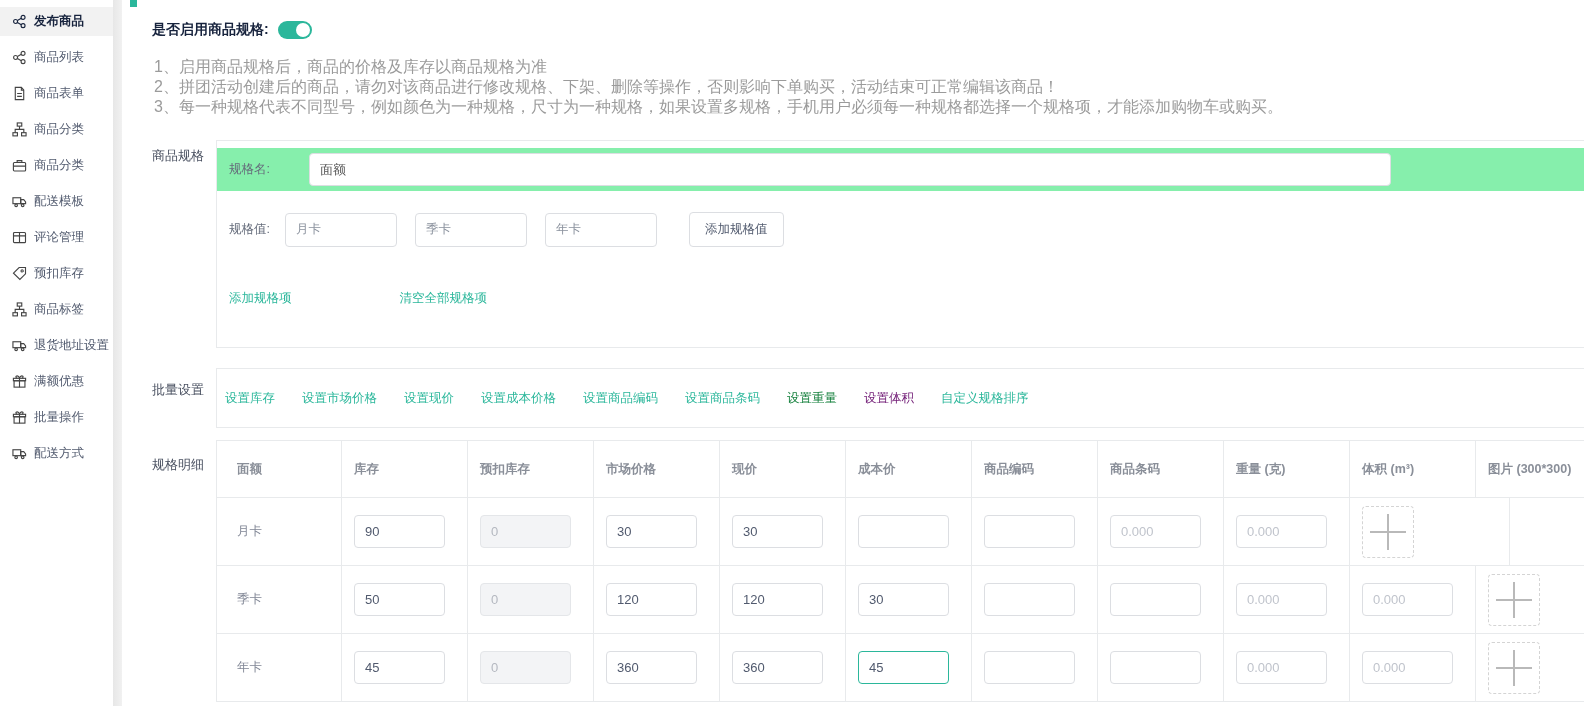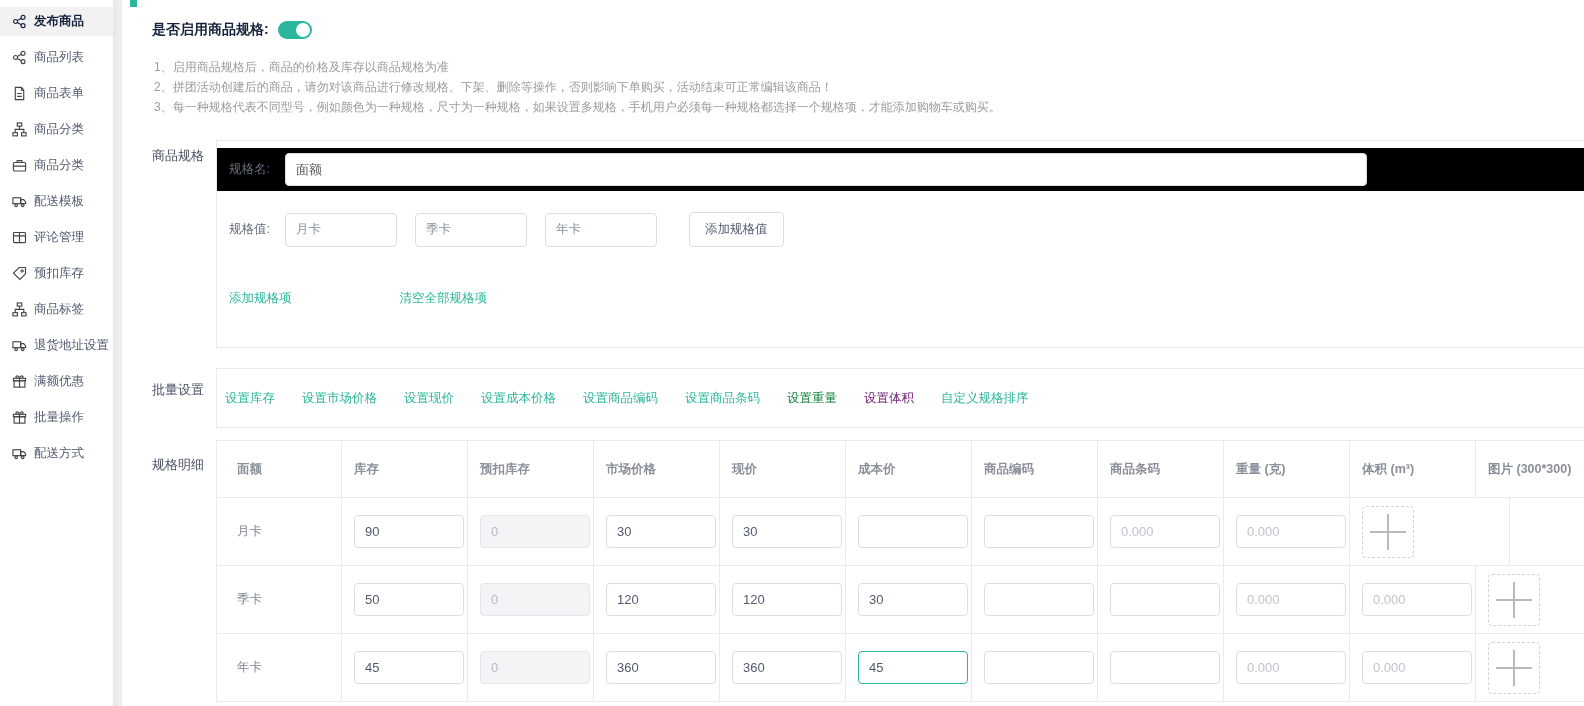--- a/index.html
+++ b/index.html
@@ -20,28 +20,28 @@
 
   
   .content { position:absolute; left:122px; top:0; right:0; bottom:0; overflow:hidden; background:#fff; }
   .green-marker { position:absolute; left:8px; top:0; width:7px; height:7px; }
 
   .toggle-row { position:absolute; left:30px; top:21px; display:flex; align-items:center; }
   .toggle-label { font-size:14px; font-weight:bold; color:#17233d; }
   .switch { position:relative; width:34px; height:18px; border-radius:9px; margin-left:9px; cursor:pointer; }
   .switch .knob { position:absolute; top:2px; right:2px; width:14px; height:14px; border-radius:50%; background:#fff; }
 
-  .tips { position:absolute; left:32px; top:57px; font-size:12px; color:#9b9b9b; line-height:20px; }
+  .tips { position:absolute; left:32px; top:57px; font-size:16px; color:#9b9b9b; line-height:20px; }
 
   .sec-label { position:absolute; left:30px; font-size:13px; color:#495060; }
 
   .box { position:absolute; left:94px; right:-2px; border:1px solid #e8eaec; background:#fff; }
   .spec-box { top:140px; height:208px; }
-  .name-strip { position:absolute; left:0; right:0; top:7px; height:43px; background:#000000;
-    display:flex; align-items:center; }
+  .name-strip { position:absolute; left:0; right:0; top:7px; height:43px; background:#86efac;
+    display:flex; align-items:center;gap:24px; }
   .fld-label { font-size:12.5px; color:#656c7b; margin-left:12px; width:56px; }
   .name-input { width:1082px; height:33px; border:1px solid #dcdee2; border-radius:4px; background:#fff;
     font-size:13px; color:#555; padding:0 10px; outline:none; }
   .value-row { position:absolute; left:0; top:71px; height:35px; display:flex; align-items:center; }
   .val-input { width:112px; height:34px; border:1px solid #dcdee2; border-radius:4px; background:#fff;
     font-size:12.5px; color:#8a919d; padding:0 10px; margin-right:18px; outline:none; }
   .add-val-btn { height:35px; padding:0 15px; margin-left:14px; background:#fff; border:1px solid #dcdee2;
     border-radius:4px; font-size:12.5px; color:#515a6e; cursor:pointer;
     font-family:"Liberation Sans","DejaVu Sans",sans-serif; }
   .links-row { position:absolute; left:12px; top:149px; display:flex; }
@@ -57,21 +57,21 @@
     border-left:1px solid #e8eaec; }
   .t-row { display:flex; border-bottom:1px solid #e8eaec; }
   .t-head { height:57px; }
   .t-body { height:68px; }
   .t-cell { border-right:1px solid #e8eaec; display:flex; align-items:center; flex:0 0 auto; }
   .c-name { width:125px; padding-left:20px; }
   .c-std  { width:126px; padding-left:12px; }
   .c-img  { width:160px; padding-left:12px; }
   .th { font-size:12.5px; font-weight:bold; color:#8a8f99; }
   .row-name { font-size:12.5px; color:#808695; }
-  .cell-input { width:110px; height:33px; border:1px solid #dcdee2; border-radius:4px; background:#fff;
+  .cell-input { width:91px; height:33px; border:1px solid #dcdee2; border-radius:4px; background:#fff;
     font-size:13px; color:#515a6e; padding:0 10px; outline:none; }
   .cell-input:disabled { background:#f3f4f6; color:#b4b8c0; border-color:#e4e6e9; }
   .cell-input::placeholder { color:#c0c4cc; }
   .cell-input.focused { border-color:var(--accent); }
   .upload { width:52px; height:52px; border:1px dashed #d4d4d4; border-radius:4px; position:relative;
     background:#fff; cursor:pointer; }
   .upload::before, .upload::after { content:""; position:absolute; background:#b9b9b9; }
   .upload::before { left:50%; top:7px; bottom:7px; width:2px; margin-left:-1px; }
   .upload::after  { top:50%; left:7px; right:7px; height:2px; margin-top:-1px; }
 </style>

